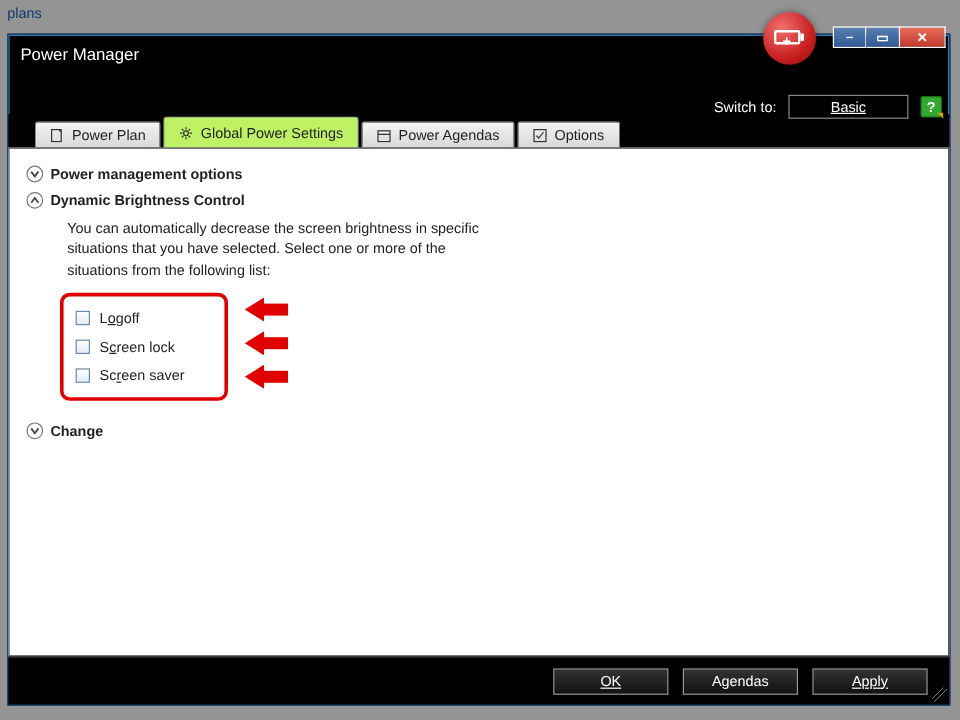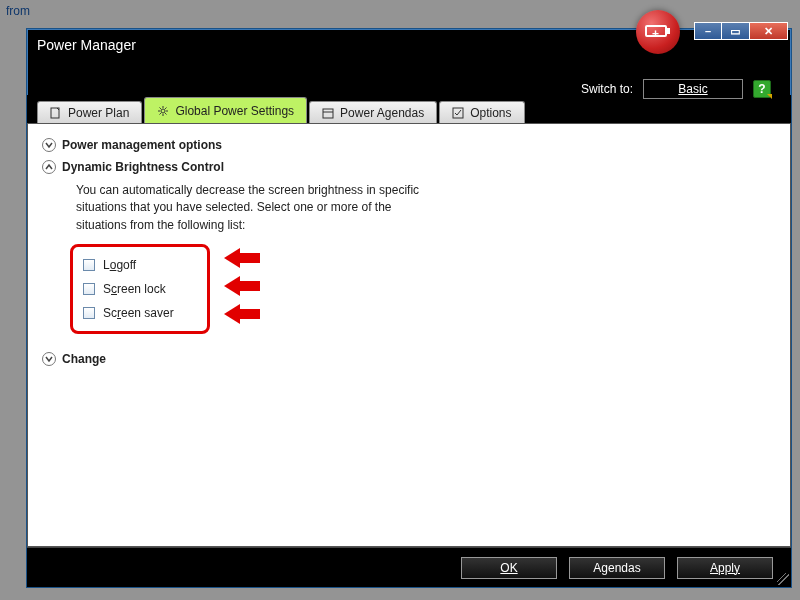--- a/index.html
+++ b/index.html
@@ -22,29 +22,29 @@
   .winbtn span { position: relative; top:0; }
 
   
   .batt-badge { position: absolute; top: 10px; left: 630px; width: 56px; height: 44px; z-index: 31; }
   .batt-badge .circ { width:44px; height:44px; border-radius:50%; background: radial-gradient(circle at 35% 30%, #f06f6f, #c92020 60%, #8a0d0d); position:absolute; top:0; left:6px; box-shadow: 0 0 6px rgba(0,0,0,.4);}
   .batt-badge .body { position:absolute; top:15px; left:15px; width:22px; height:12px; border:2px solid #fff; border-radius:2px; }
   .batt-badge .tip { position:absolute; top:18px; left:37px; width:3px; height:6px; background:#fff; }
   .batt-badge .plus { position:absolute; top:17px; left:22px; color:#fff; font-weight:bold; font-size:12px; }
 
   
-  .modal { position: absolute; top: 28px; left: 6px; right: 8px; bottom: 12px; background: #000; border: 1px solid #1a5288; box-shadow: 0 0 0 1px #3b79b7 inset; z-index: 20; display:flex; flex-direction:column;margin-left:20px; }
+  .modal { position: absolute; top: 28px; left: 6px; right: 8px; bottom: 12px; background: #000; border: 1px solid #1a5288; box-shadow: 0 0 0 1px #3b79b7 inset; z-index: 20; display:flex; flex-direction:column; }
   .title { color:#fff; padding:8px 10px 32px 10px; font-size:14px; position:relative; }
-  .switchrow { position:absolute; top:50px; right:20px; display:flex; align-items:center; gap:10px; color:#fff; font-size:12px; }
+  .switchrow { position:absolute; top:50px; right:6px; display:flex; align-items:center; gap:10px; color:#fff; font-size:12px; }
   .basicbtn { width:100px; height:20px; background:#000; border:1px solid #888; color:#fff; text-align:center; font-size:12px; text-decoration:underline; line-height:18px; }
   .helpicon { width:18px; height:18px; background:#33a82e; border:1px solid #1d6b1a; color:#fff; font-weight:bold; display:flex; align-items:center; justify-content:center; font-size:12px; border-radius:2px; position:relative;}
   .helpicon::after { content:""; position:absolute; right:-2px; bottom:-2px; width:0; height:0; border-left:5px solid transparent; border-top:5px solid #d0a400;}
 
   
-  .tabs { display:flex; background:#000; padding-left:10px; align-items:flex-end; height:28px; margin-top:10px; }
+  .tabs { display:flex; background:#000; padding-left:22px; align-items:flex-end; height:28px; margin-top:10px; }
   .tab { display:flex; align-items:center; gap:6px; padding:4px 12px; font-size:12px; color:#222; background: linear-gradient(#f3f3f3,#d8d8d8); border:1px solid #888; border-bottom:none; border-top-left-radius:3px; border-top-right-radius:3px; margin-right:2px; height:22px;}
   .tab.active { background:#bef264; height:26px; font-weight:normal;}
   .tab .ico { width:12px; height:12px; display:inline-flex; align-items:center; justify-content:center; }
 
   
   .content { flex:1; background:#fff; border:1px solid #555; margin:0; padding:10px 12px 4px 14px; overflow:auto; font-size:12px; color:#222; }
   .section-hdr { display:flex; align-items:center; gap:6px; font-weight:bold; padding:4px 0; }
   .section-hdr.framed { border:1px dotted #888; padding:2px 4px;}
   .chev { width:14px; height:14px; border:1px solid #777; border-radius:50%; display:flex; align-items:center; justify-content:center; background:#fff; }
   .chev svg { width:8px; height:8px; }
@@ -63,21 +63,21 @@
   .btn { width:96px; height:22px; background:linear-gradient(#333,#111); border:1px solid #999; color:#fff; font-size:12px; display:flex; align-items:center; justify-content:center; }
   .btn .u { text-decoration: underline; }
   .resize { position:absolute; right:2px; bottom:2px; width:12px; height:12px; background:
     linear-gradient(135deg, transparent 0 6px, #777 6px 7px, transparent 7px 9px, #777 9px 10px, transparent 10px);
   }
 </style>
 </head>
 <body>
 
 <div class="bg">
-  <span class="bg-link">from</span>
+  <span class="bg-link">plans</span>
   <div class="bg-radio">
     <span class="r"></span>
     <span>Balanced (recommended)</span>
   </div>
   <span class="bg-change">Change plan settings</span>
 </div>
 <div class="dim"></div>
 
 <div class="batt-badge">
   <div class="circ"></div>

